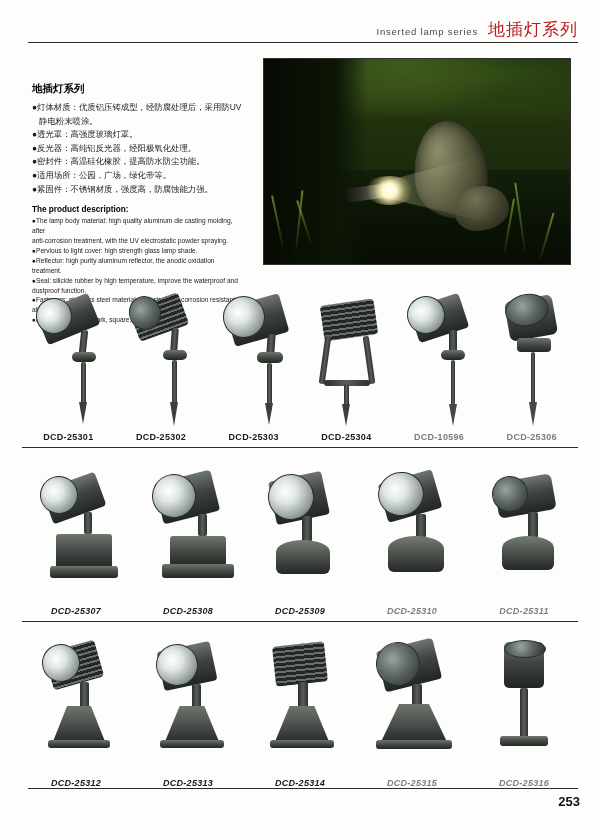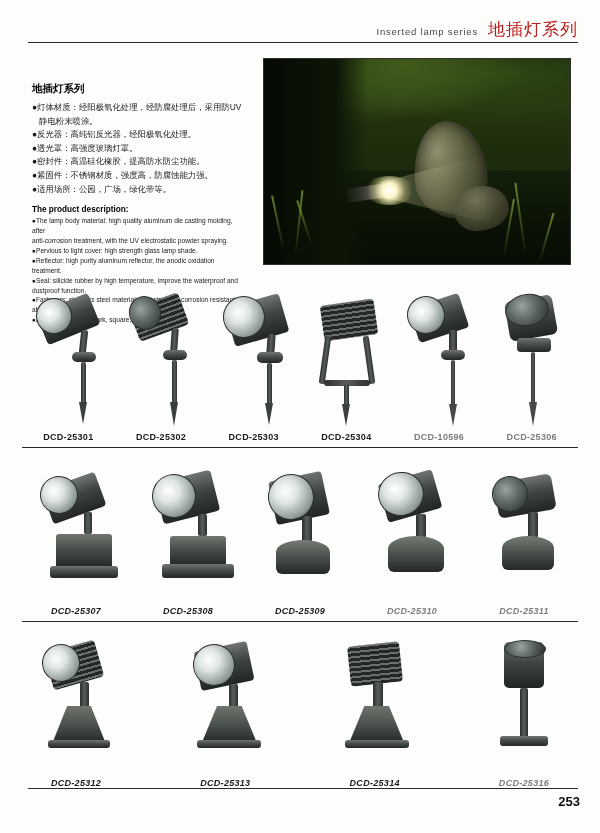--- a/index.html
+++ b/index.html
@@ -291,27 +291,27 @@
 <div class="page">
 
   <div class="header">
     <span class="header-en">Inserted lamp series</span>
     <span class="header-cn">地插灯系列</span>
   </div>
   <div class="header-rule"></div>
 
   <div class="desc">
     <div class="desc-title">地插灯系列</div>
-    <div class="desc-cn-line">●灯体材质：经阳极氧化处理，经防腐处理后，采用防UV</div>
+    <div class="desc-cn-line">●灯体材质：优质铝压铸成型，经防腐处理后，采用防UV</div>
     <div class="desc-cn-sub">静电粉末喷涂。</div>
+    <div class="desc-cn-line">●透光罩：高强度玻璃灯罩。</div>
     <div class="desc-cn-line">●反光器：高纯铝反光器，经阳极氧化处理。</div>
-    <div class="desc-cn-line">●透光罩：高强度玻璃灯罩。</div>
     <div class="desc-cn-line">●密封件：高温硅化橡胶，提高防水防尘功能。</div>
+    <div class="desc-cn-line">●适用场所：公园，广场，绿化带等。</div>
     <div class="desc-cn-line">●紧固件：不锈钢材质，强度高，防腐蚀能力强。</div>
-    <div class="desc-cn-line">●适用场所：公园，广场，绿化带等。</div>
 
     <div class="desc-en-title">The product description:</div>
     <div class="desc-en-line">●The lamp body material: high quality aluminum die casting molding, after</div>
     <div class="desc-en-line">anti-corrosion treatment, with the UV electrostatic powder spraying.</div>
     <div class="desc-en-line">●Pervious to light cover: high strength glass lamp shade.</div>
     <div class="desc-en-line">●Reflector: high purity aluminum reflector, the anodic oxidation treatment.</div>
     <div class="desc-en-line">●Seal: silicide rubber by high temperature, improve the waterproof and</div>
     <div class="desc-en-line">dustproof function.</div>
     <div class="desc-en-line">●Fasteners: stainless steel material, high strength, corrosion resistant ability.</div>
     <div class="desc-en-line">●Application places: park, square, green belts, etc.</div>
@@ -530,20 +530,32 @@
             <div class="lamp">
               <div class="grill" style="left:28px;top:8px;width:52px;height:40px;transform:rotate(-6deg);"></div>
               <div class="stem" style="left:52px;top:46px;width:10px;height:26px;"></div>
               <div class="base-cone" style="left:28px;top:70px;width:56px;height:38px;"></div>
               <div class="base-box" style="left:24px;top:104px;width:64px;height:8px;border-radius:3px;"></div>
             </div>
           </div>
           <div class="cell-label">DCD-25314</div>
         </div>
 
+        <div class="cell">
+          <div class="cell-art" style="height:140px;">
+            <div class="lamp">
+              <div class="head" style="left:22px;top:8px;width:58px;height:42px;transform:rotate(-14deg);"></div>
+              <div class="lens lens-dark" style="left:18px;top:6px;width:42px;height:42px;transform:rotate(-14deg);"></div>
+              <div class="stem" style="left:54px;top:48px;width:10px;height:22px;"></div>
+              <div class="base-cone" style="left:22px;top:68px;width:68px;height:40px;"></div>
+              <div class="base-box" style="left:18px;top:104px;width:76px;height:9px;border-radius:3px;"></div>
+            </div>
+          </div>
+          <div class="cell-label faded">DCD-25315</div>
+        </div>
 
         <div class="cell">
           <div class="cell-art" style="height:140px;">
             <div class="lamp">
               <div class="head" style="left:34px;top:6px;width:40px;height:46px;transform:rotate(0deg);border-radius:5px;"></div>
               <div class="lens lens-dark" style="left:34px;top:4px;width:40px;height:16px;border-radius:50%;"></div>
               <div class="stem" style="left:50px;top:52px;width:8px;height:52px;"></div>
               <div class="base-box" style="left:30px;top:100px;width:48px;height:10px;border-radius:3px;"></div>
             </div>
           </div>

